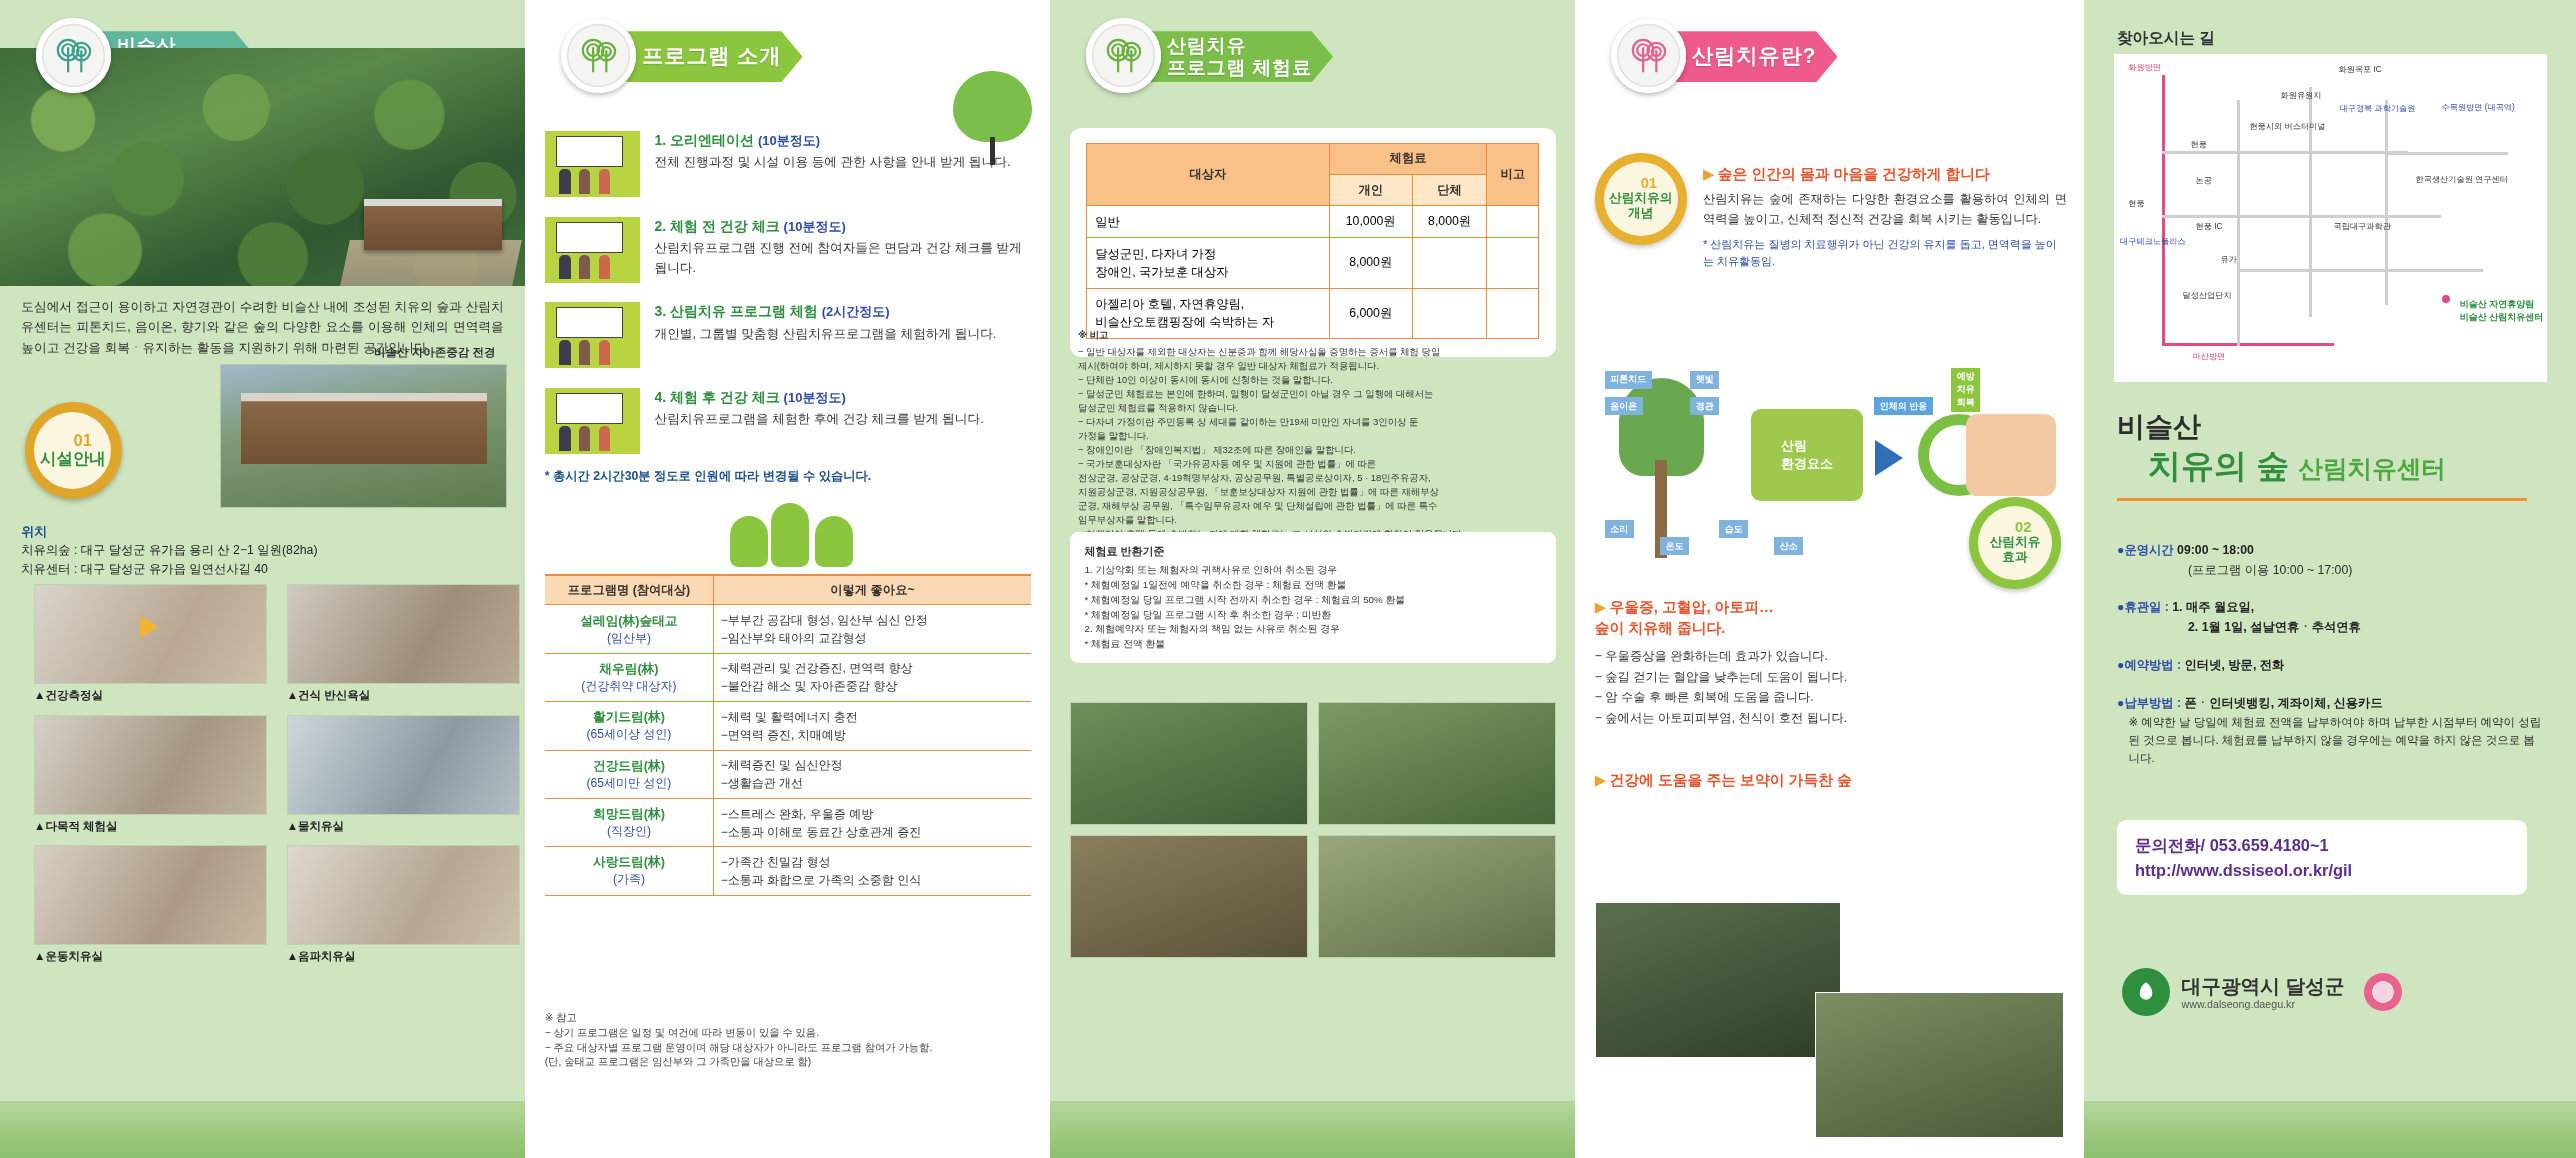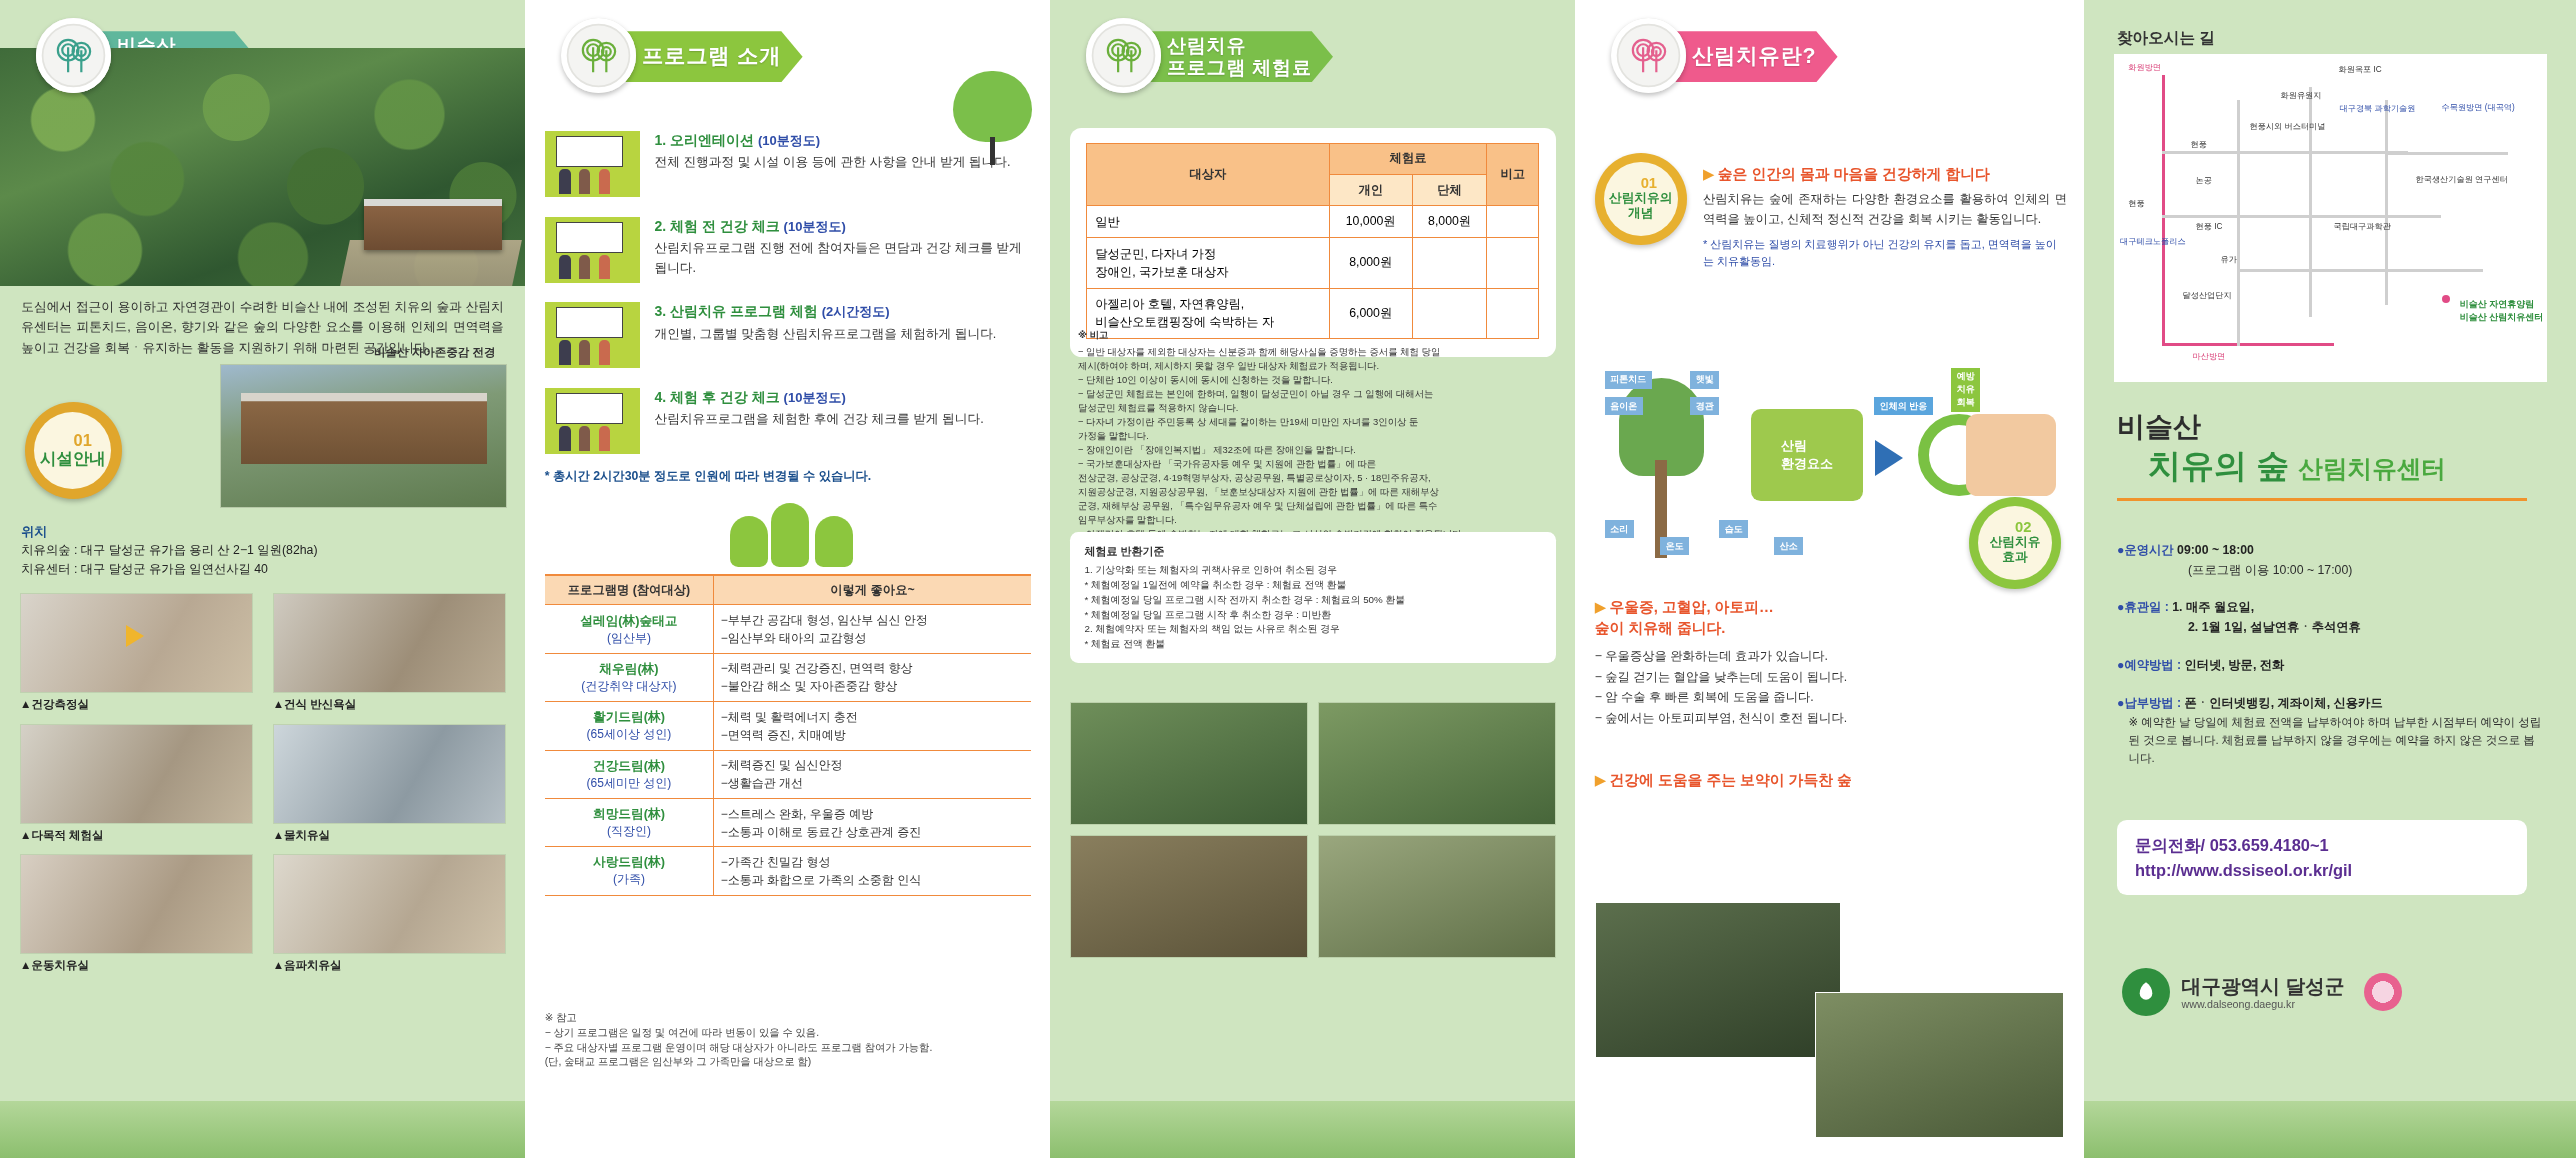--- a/index.html
+++ b/index.html
@@ -93,22 +93,22 @@
   .badge01 .inner { position:absolute; left:9.8px; top:9.8px; width:77px; height:77px;
     border-radius:50%; background:#fbf6e0; display:flex; flex-direction:column;
     align-items:center; justify-content:center; }
   .badge01 .num { font-size:16.4px; font-weight:bold; color:#e0a62c; line-height:16.4px;
                   margin-left:19.7px; }
   .badge01 .lbl { font-size:16.4px; font-weight:bold; color:#2f8f3e; line-height:19.7px; }
 
   .loc { position:absolute; left:21.3px; top:522px; font-size:12.3px; line-height:19px; color:#222; }
   .loc .ttl { font-weight:bold; font-size:13px; color:#1b4f8c; }
 
-  .photogrid { position:absolute; left:20px; top:584px; width:486px;
-    display:grid; grid-template-columns:233px 233px; gap:11.5px 19.7px;margin-top:9px; }
+  .photogrid { position:absolute; left:34px; top:584px; width:486px;
+    display:grid; grid-template-columns:233px 233px; gap:11.5px 19.7px; }
   .pcell .img { width:233px; height:100px; border:0.8px solid #bfd2b0; }
   .pcell .cap { font-size:11.5px; font-weight:bold; color:#222; margin-top:4.1px; }
   .im-a{background:linear-gradient(120deg,#d9d4cb,#b8a893 60%,#cdbfa6);}
   .im-b{background:linear-gradient(120deg,#cfcac0,#9d8e78 60%,#b9ab93);}
   .im-c{background:linear-gradient(120deg,#d5d1c7,#a59782 60%,#c3b69e);}
   .im-d{background:linear-gradient(120deg,#cdd6db,#8d9aa2 60%,#b5bfc5);}
   .im-e{background:linear-gradient(120deg,#d8cfc3,#ab9b85 60%,#c6b89f);}
   .im-f{background:linear-gradient(120deg,#ddd8cd,#b5a792 60%,#cfc2aa);}
   .playbtn { position:absolute; width:0;height:0; border-left:18px solid #f0b52c;
     border-top:11.5px solid transparent; border-bottom:11.5px solid transparent; }

